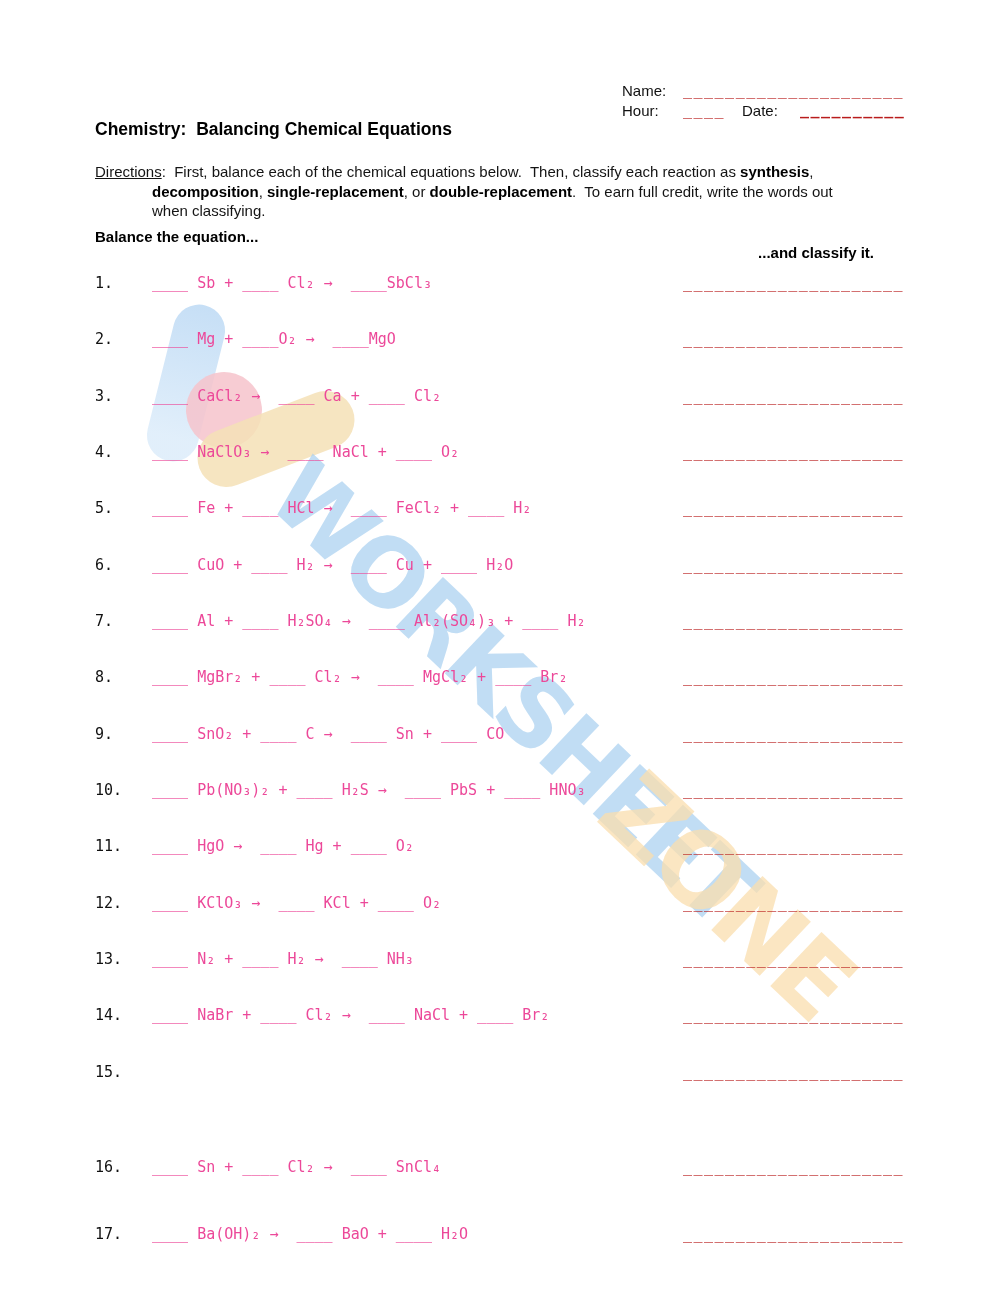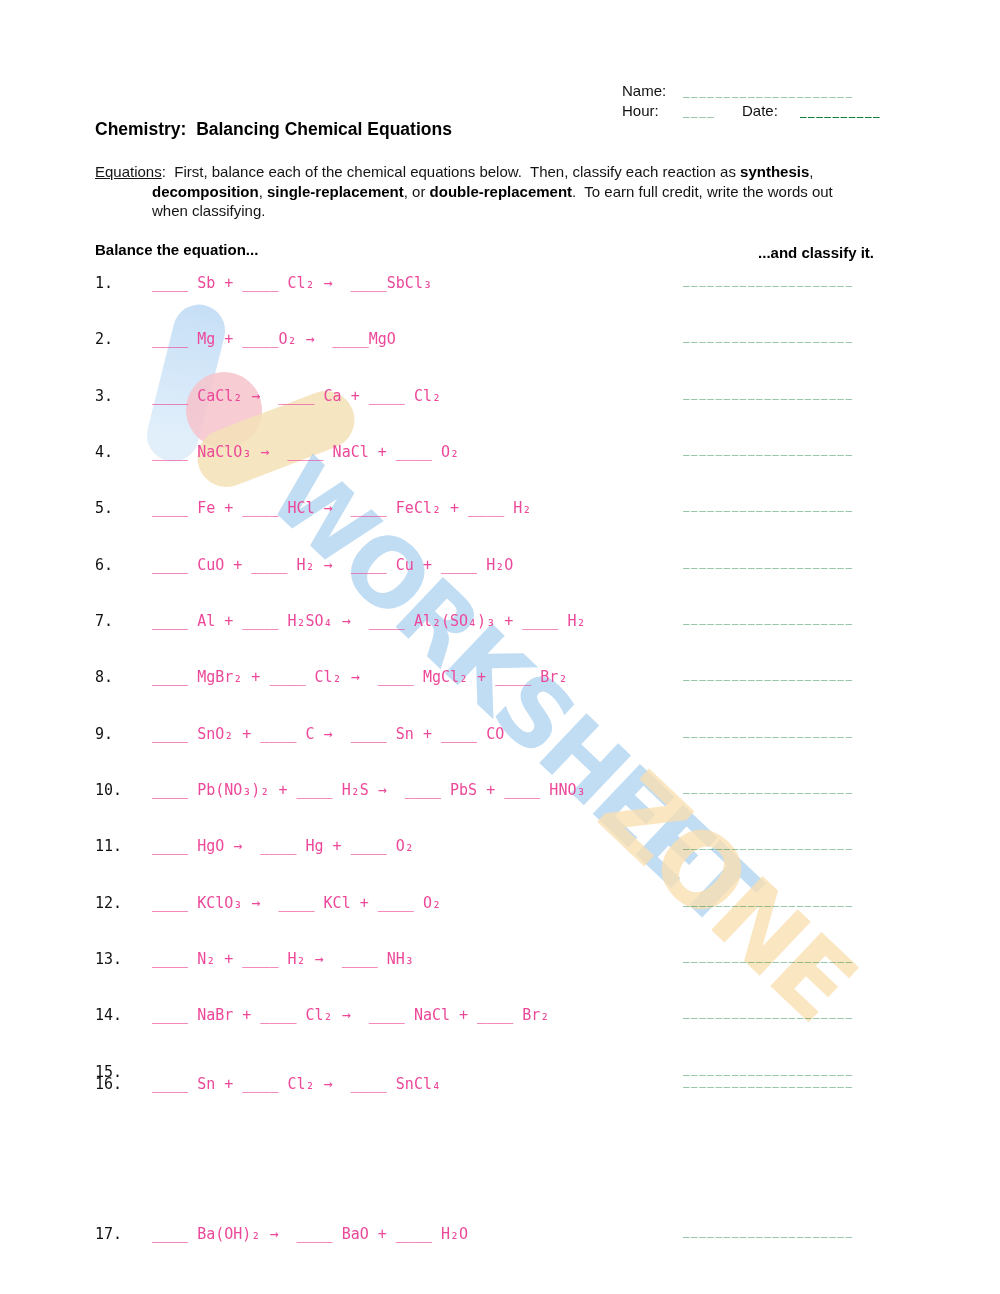--- a/index.html
+++ b/index.html
@@ -36,21 +36,21 @@
   .wm-zone{
     left:653px;top:756px;font-size:102px;letter-spacing:-4px;
     transform:rotate(43.5deg);color:rgba(250,222,173,0.75);
   }
 
   
   .content{position:absolute;inset:0;z-index:1;}
 
   .hdr-label{font-size:15px;color:#111;}
   .blank{
-    font-family:"DejaVu Sans Mono",monospace;font-size:11px;color:#15803d;
+    font-family:"DejaVu Sans Mono",monospace;font-size:15px;color:#b91c1c;
     letter-spacing:1.5px;white-space:nowrap;
   }
 
   .title{
     position:absolute;left:95px;top:119px;font-size:17.5px;font-weight:bold;
     color:#000;
   }
 
   .directions{font-size:15px;line-height:19.5px;color:#141414;}
   .directions .u{text-decoration:underline;}
@@ -102,26 +102,26 @@
     <div class="abs" style="left:742px;top:102px;">
       <span class="hdr-label">Date:</span>
     </div>
     <div class="abs" style="left:800px;top:101px;font-weight:bold;">
       <span class="blank">__________</span>
     </div>
 
     <div class="title pre">Chemistry:  Balancing Chemical Equations</div>
 
     <div class="abs directions" style="left:95px;top:162px;width:810px;">
-      <div><span class="u pre">Equations</span><span class="pre">:  First, balance each of the chemical equations below.  Then, classify each reaction as </span><b class="pre">synthesis</b><span class="pre">,</span></div>
+      <div><span class="u pre">Directions</span><span class="pre">:  First, balance each of the chemical equations below.  Then, classify each reaction as </span><b class="pre">synthesis</b><span class="pre">,</span></div>
       <div style="margin-left:57px;"><b class="pre">decomposition</b><span class="pre">, </span><b class="pre">single-replacement</b><span class="pre">, or </span><b class="pre">double-replacement</b><span class="pre">.  To earn full credit, write the words out</span></div>
       <div style="margin-left:57px;"><span class="pre">when classifying.</span></div>
     </div>
 
-    <div class="abs col-head" style="left:95px;top:241px;">Balance the equation...</div>
+    <div class="abs col-head" style="left:95px;top:228px;">Balance the equation...</div>
     <div class="abs col-head" style="left:683px;top:236px;width:191px;text-align:right;margin-top:8px;">...and classify it.</div>
 
     <div class="eq-row" style="top:274px;">
       <span class="eq-num">1.</span>
       <span class="eq-text">____ Sb + ____ Cl₂ →  ____SbCl₃</span>
       <span class="eq-answer blank">_____________________</span>
     </div>
     <div class="eq-row" style="top:330px;">
       <span class="eq-num">2.</span>
       <span class="eq-text">____ Mg + ____O₂ →  ____MgO</span>
@@ -184,21 +184,21 @@
     </div>
     <div class="eq-row" style="top:1006px;">
       <span class="eq-num">14.</span>
       <span class="eq-text">____ NaBr + ____ Cl₂ →  ____ NaCl + ____ Br₂</span>
       <span class="eq-answer blank">_____________________</span>
     </div>
     <div class="eq-row" style="top:1063px;">
       <span class="eq-num">15.</span>
       <span class="eq-answer blank">_____________________</span>
     </div>
-    <div class="eq-row" style="top:1075px;">
+    <div class="eq-row" style="top:1158px;">
       <span class="eq-num">16.</span>
       <span class="eq-text">____ Sn + ____ Cl₂ →  ____ SnCl₄</span>
       <span class="eq-answer blank">_____________________</span>
     </div>
     <div class="eq-row" style="top:1225px;">
       <span class="eq-num">17.</span>
       <span class="eq-text">____ Ba(OH)₂ →  ____ BaO + ____ H₂O</span>
       <span class="eq-answer blank">_____________________</span>
     </div>
 

